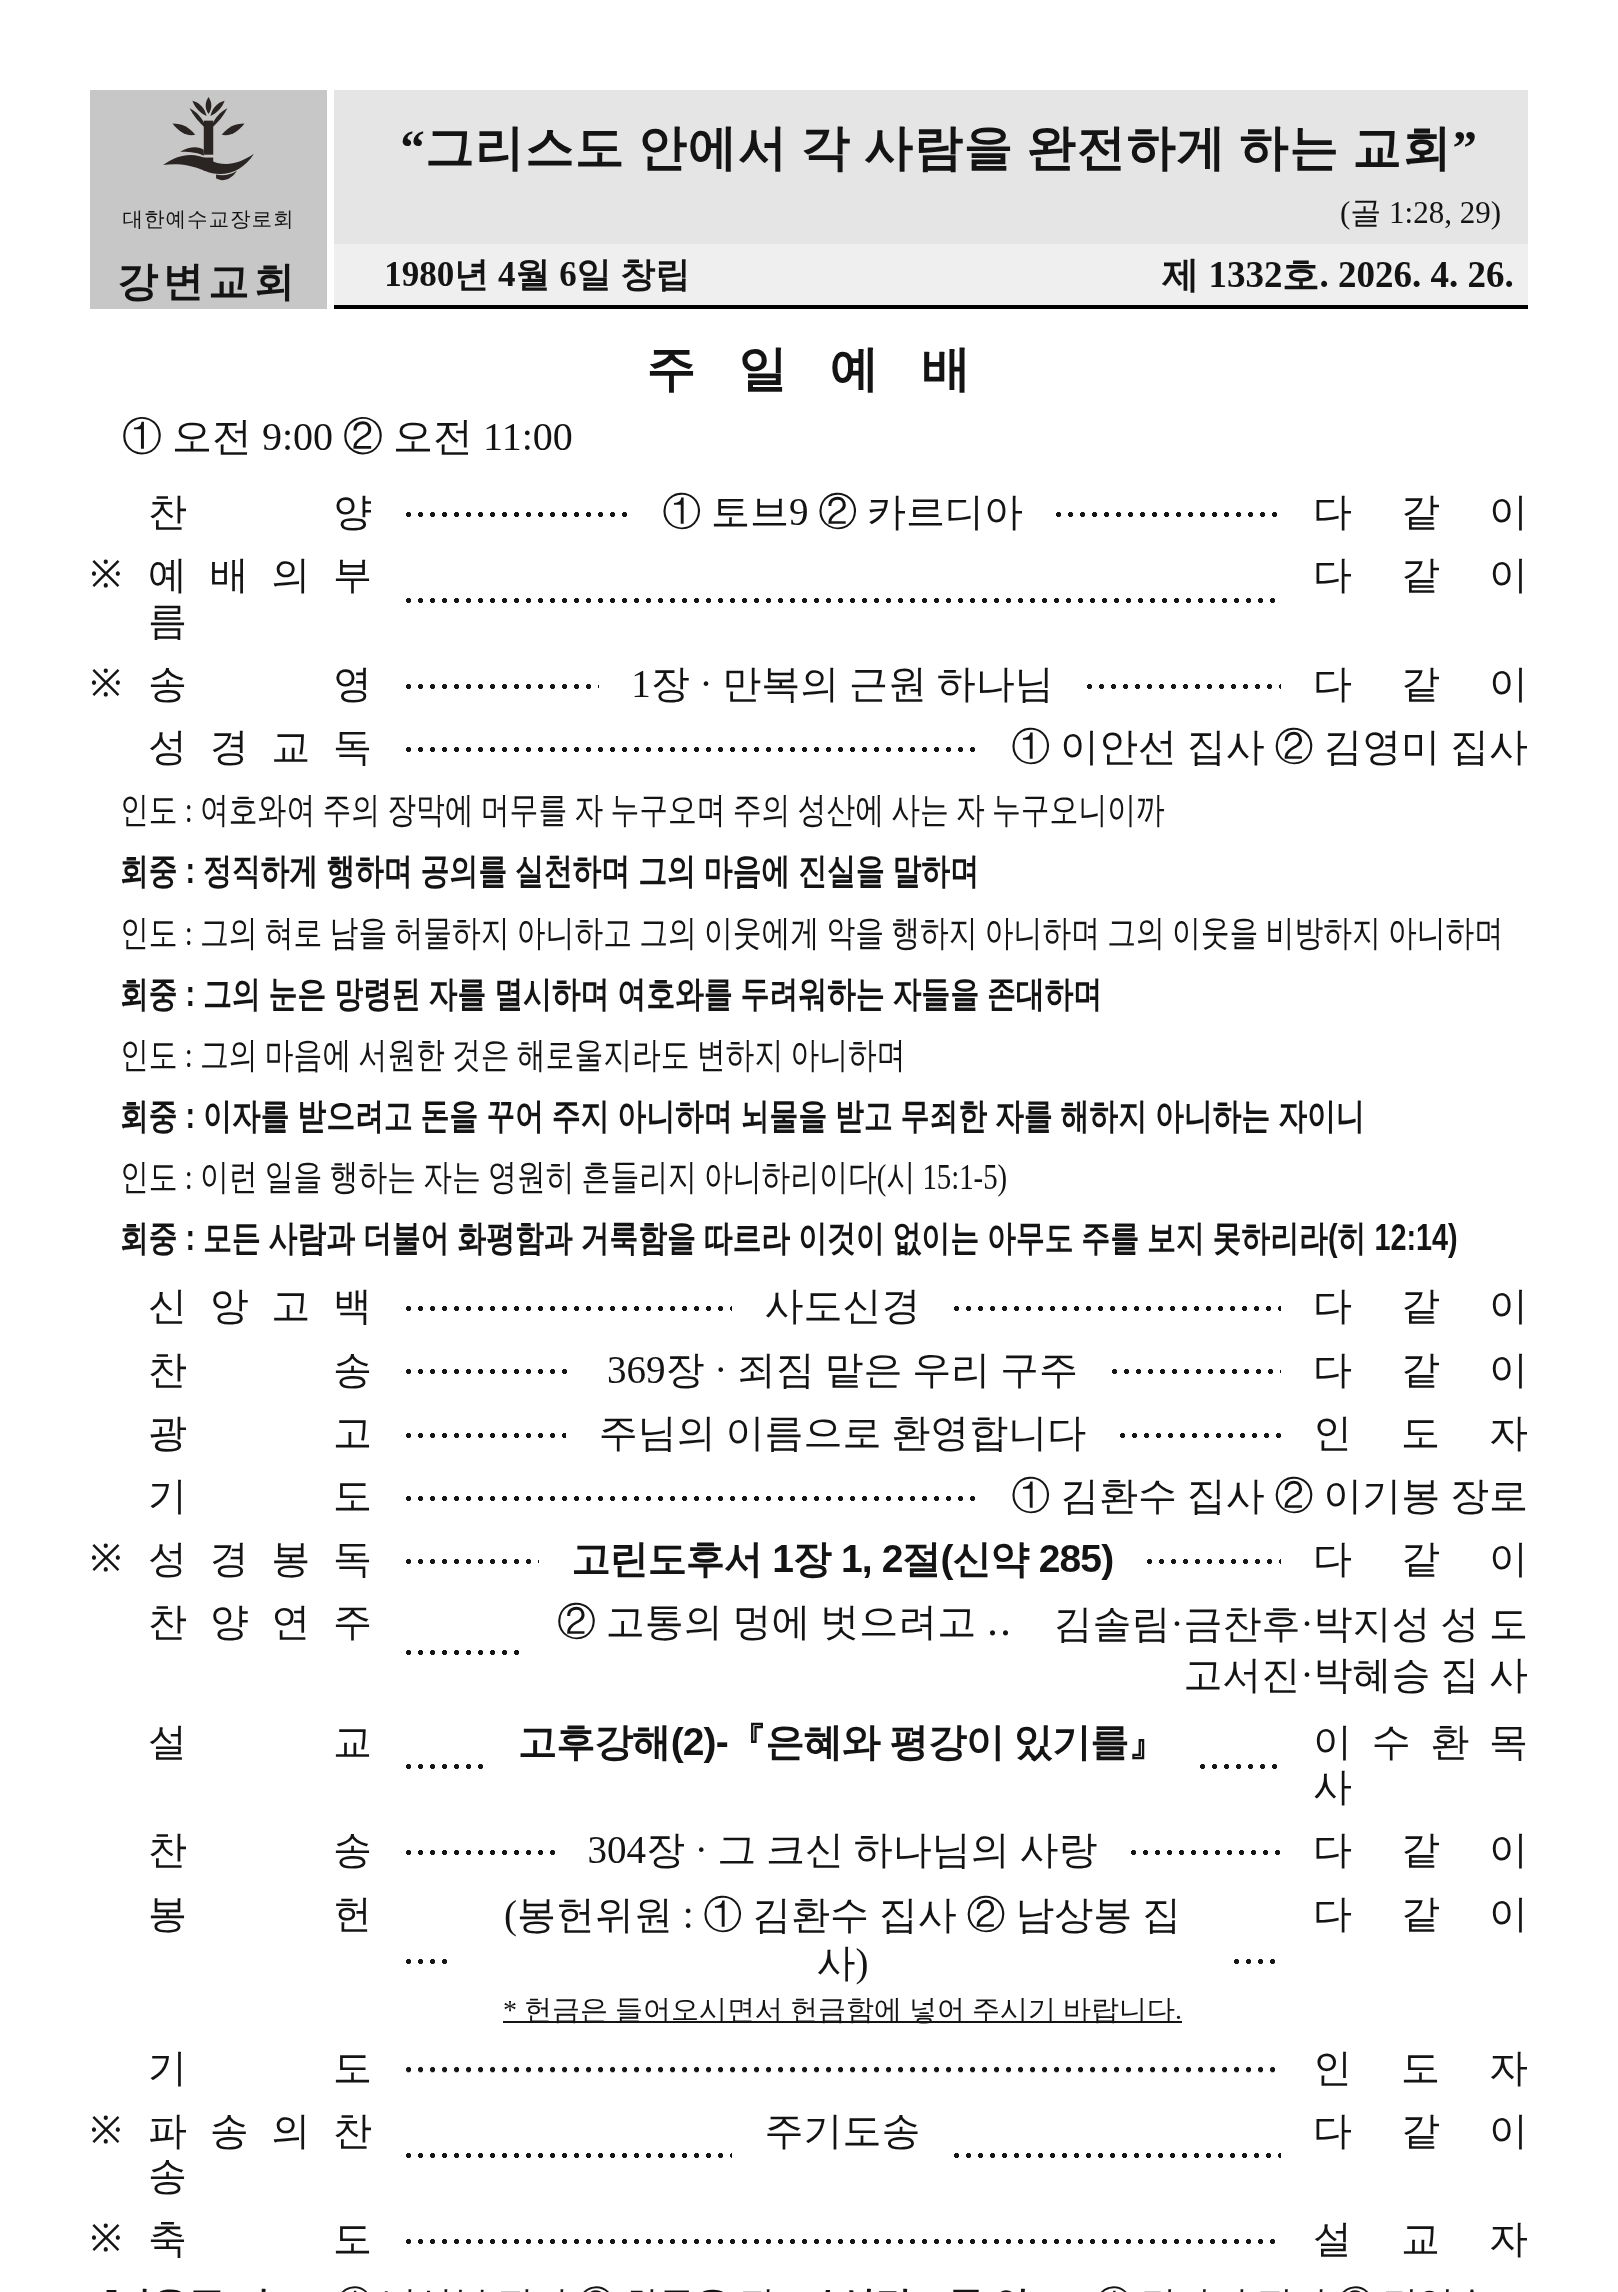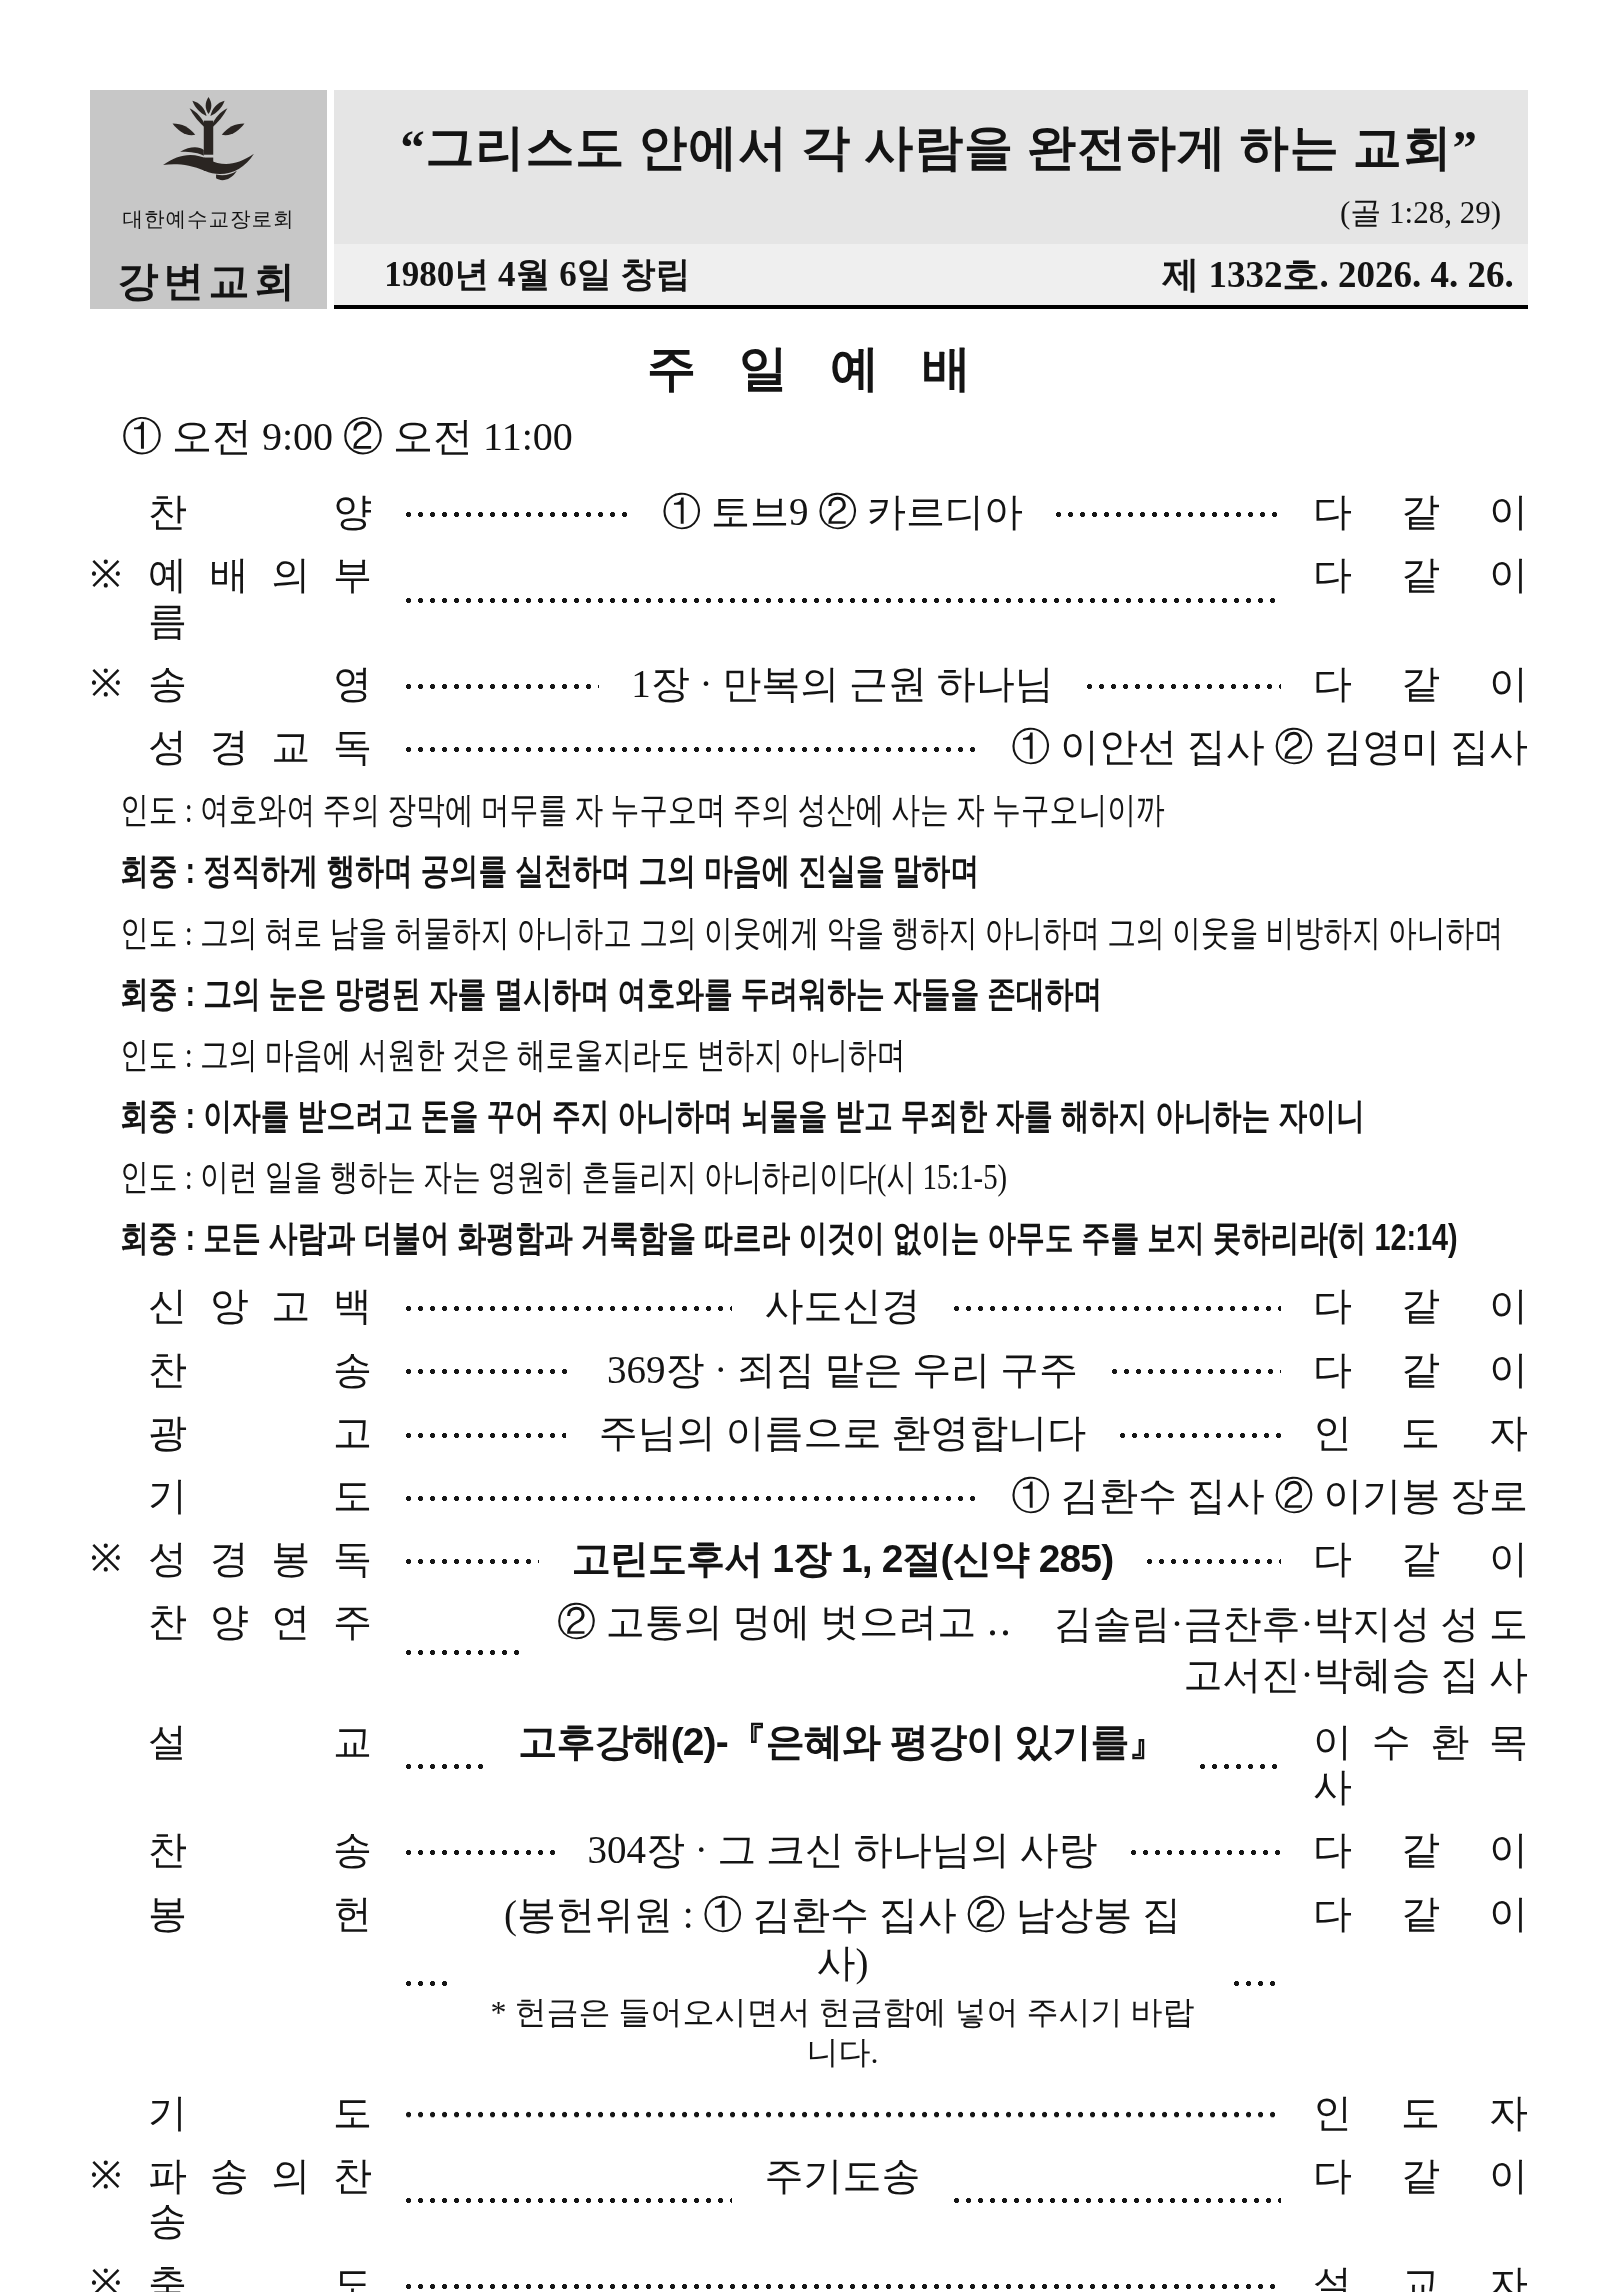--- a/index.html
+++ b/index.html
@@ -36,21 +36,21 @@
         background-image:radial-gradient(circle at 3.6px 3.6px,#161616 2.4px,rgba(0,0,0,0) 2.9px);
         background-size:12px 7.2px;background-repeat:repeat-x;background-position:left center;}
   .lead.short{flex:0 0 48px;}
   .ctr{white-space:nowrap;text-align:center;}
   .rj{flex:0 0 215px;text-align:justify;text-align-last:justify;}
   .names{white-space:nowrap;text-align:right;}
   .boldc{font-weight:bold;font-family:"Liberation Sans","DejaVu Sans",sans-serif;letter-spacing:-0.9px;}
   .rlines{text-align:right;font-size:39px;line-height:1.3;white-space:nowrap;margin-left:21.5px;}
   .ctrblock{flex:1 1 auto;text-align:center;line-height:1.25;}
   .ctrblock .l1{font-size:39px;}
-  .ctrblock .l2{font-size:32px;margin-top:3.6px;}
+  .ctrblock .l2{font-size:28px;margin-top:3.6px;text-decoration:underline;}
 
   
   .reading{margin:1.8px 0 21.5px 30px;width:1761px;transform:scaleX(0.8);transform-origin:left top;}
   .read{font-size:36px;line-height:1.3;margin:14.3px 0;padding-left:136px;text-indent:-136px;}
   .read.resp{font-weight:bold;font-family:"Liberation Sans","DejaVu Sans",sans-serif;}
 
   
   .next-week{text-align:center;font-size:37px;margin-top:5.4px;letter-spacing:-0.9px;}
   .next-week .b{font-weight:bold;font-family:"Liberation Sans","DejaVu Sans",sans-serif;}
 </style>

